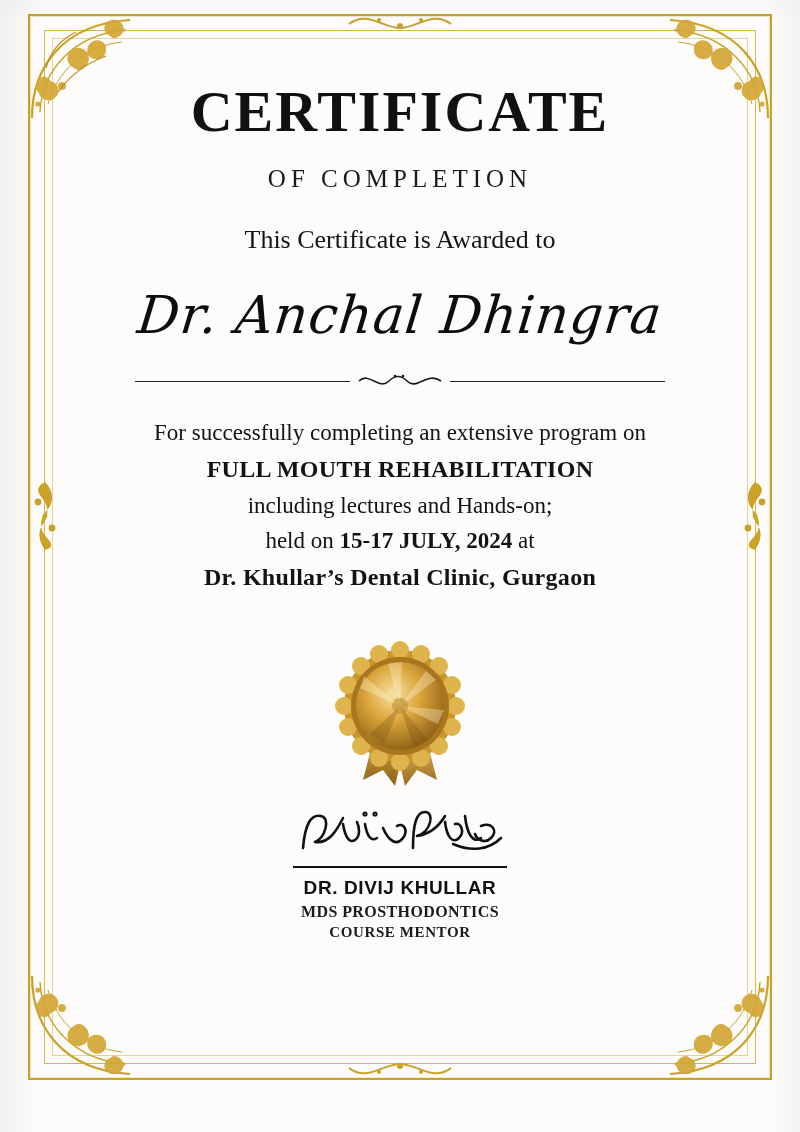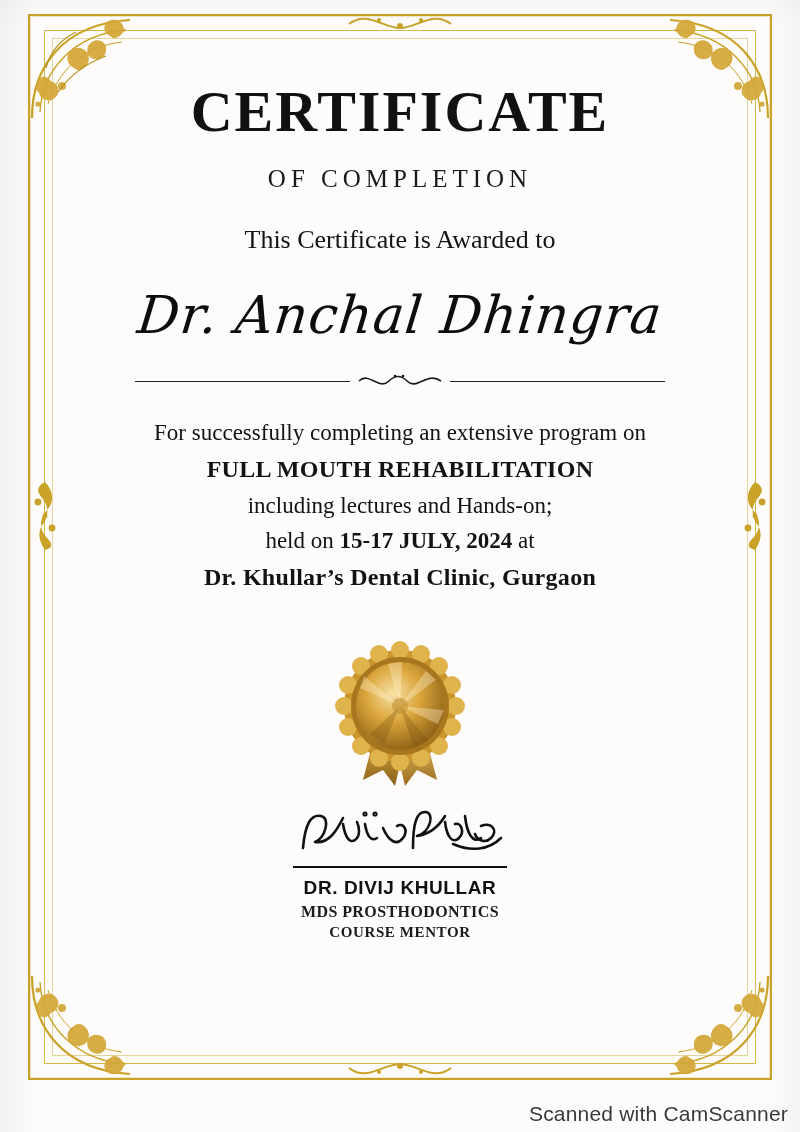--- a/index.html
+++ b/index.html
@@ -507,14 +507,13 @@
       <div class="sig-rule"></div>
       <div class="sig-name">DR. DIVIJ KHULLAR</div>
       <div class="sig-role">MDS PROSTHODONTICS</div>
       <div class="sig-sub">COURSE MENTOR</div>
     </div>
 
   </div>
 
   <div class="scan-shade"></div>
 
-  <div class="watermark">Scanned with CamScanner</div>
 </div>
 
 </body></html>

